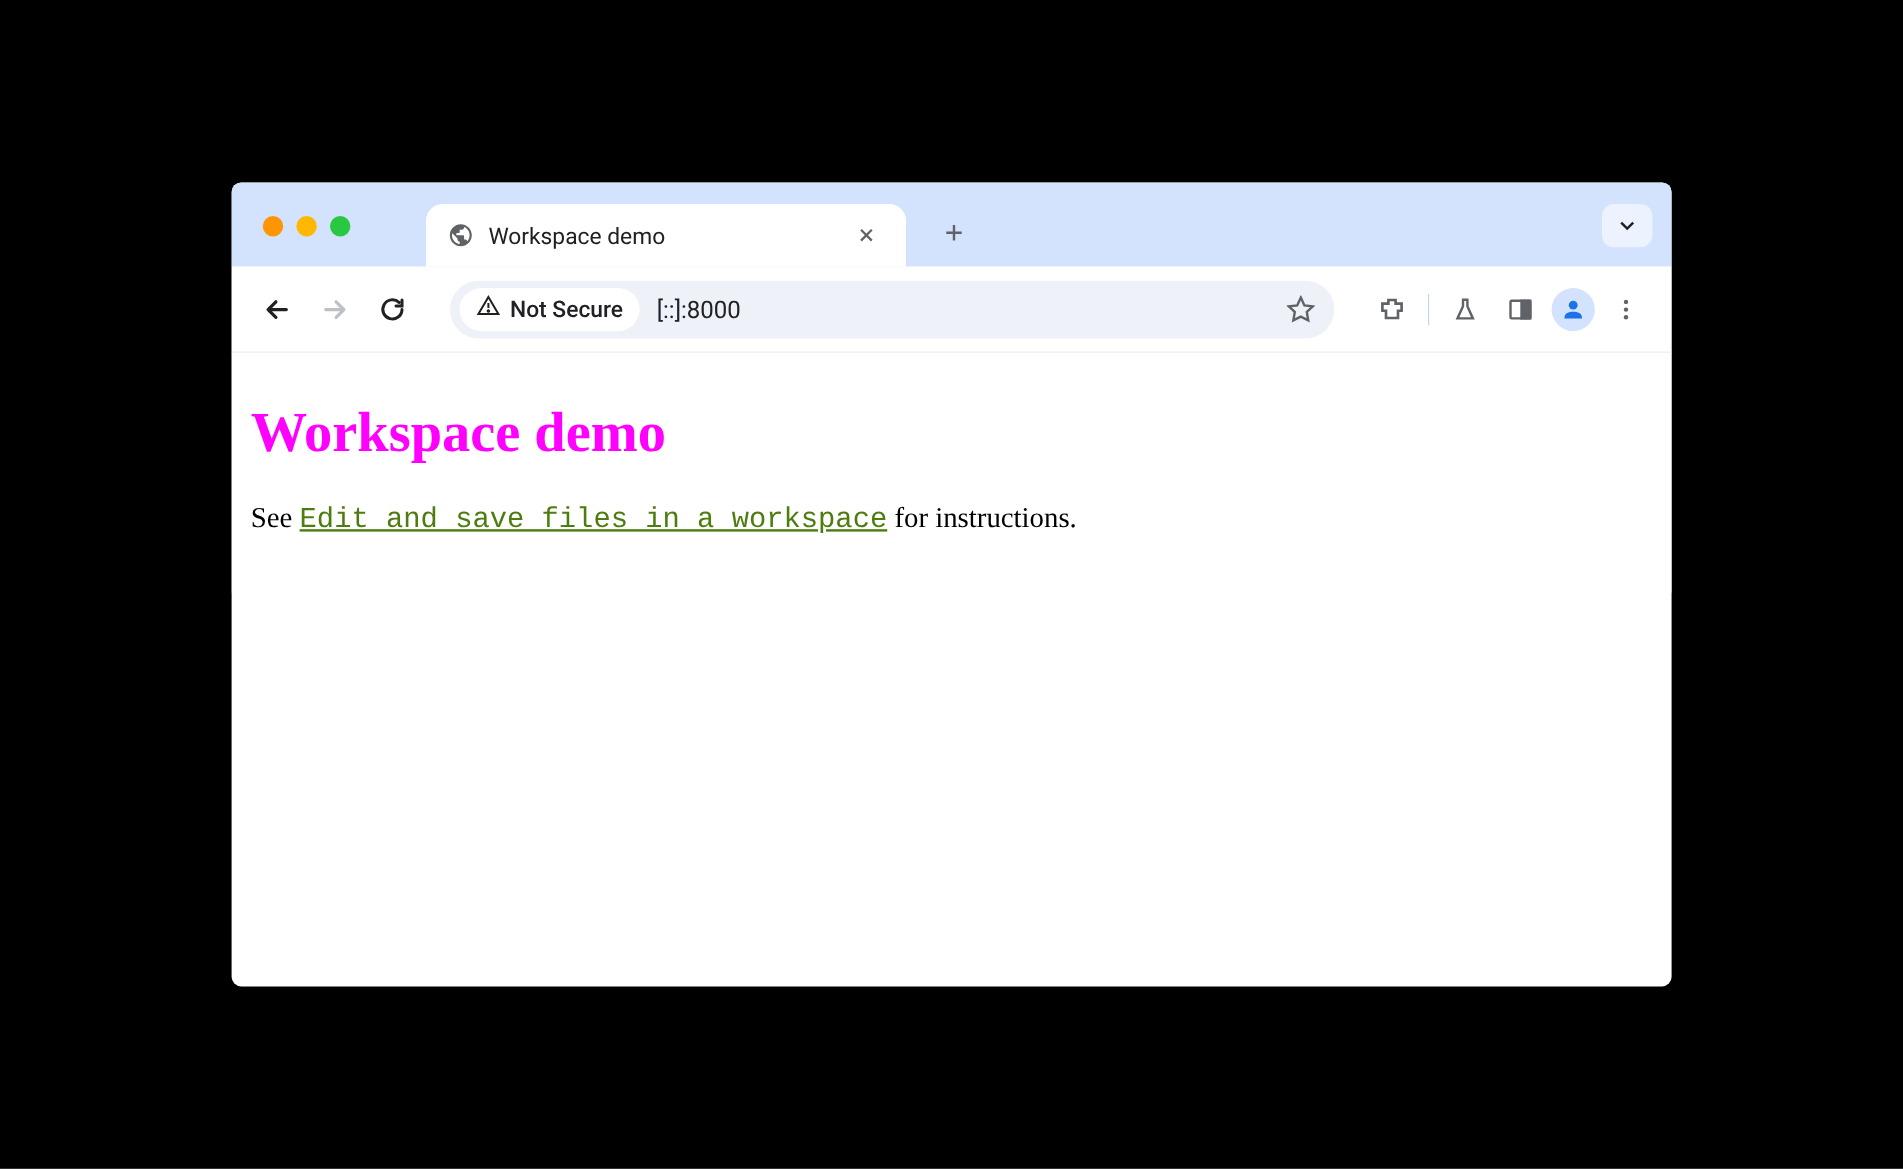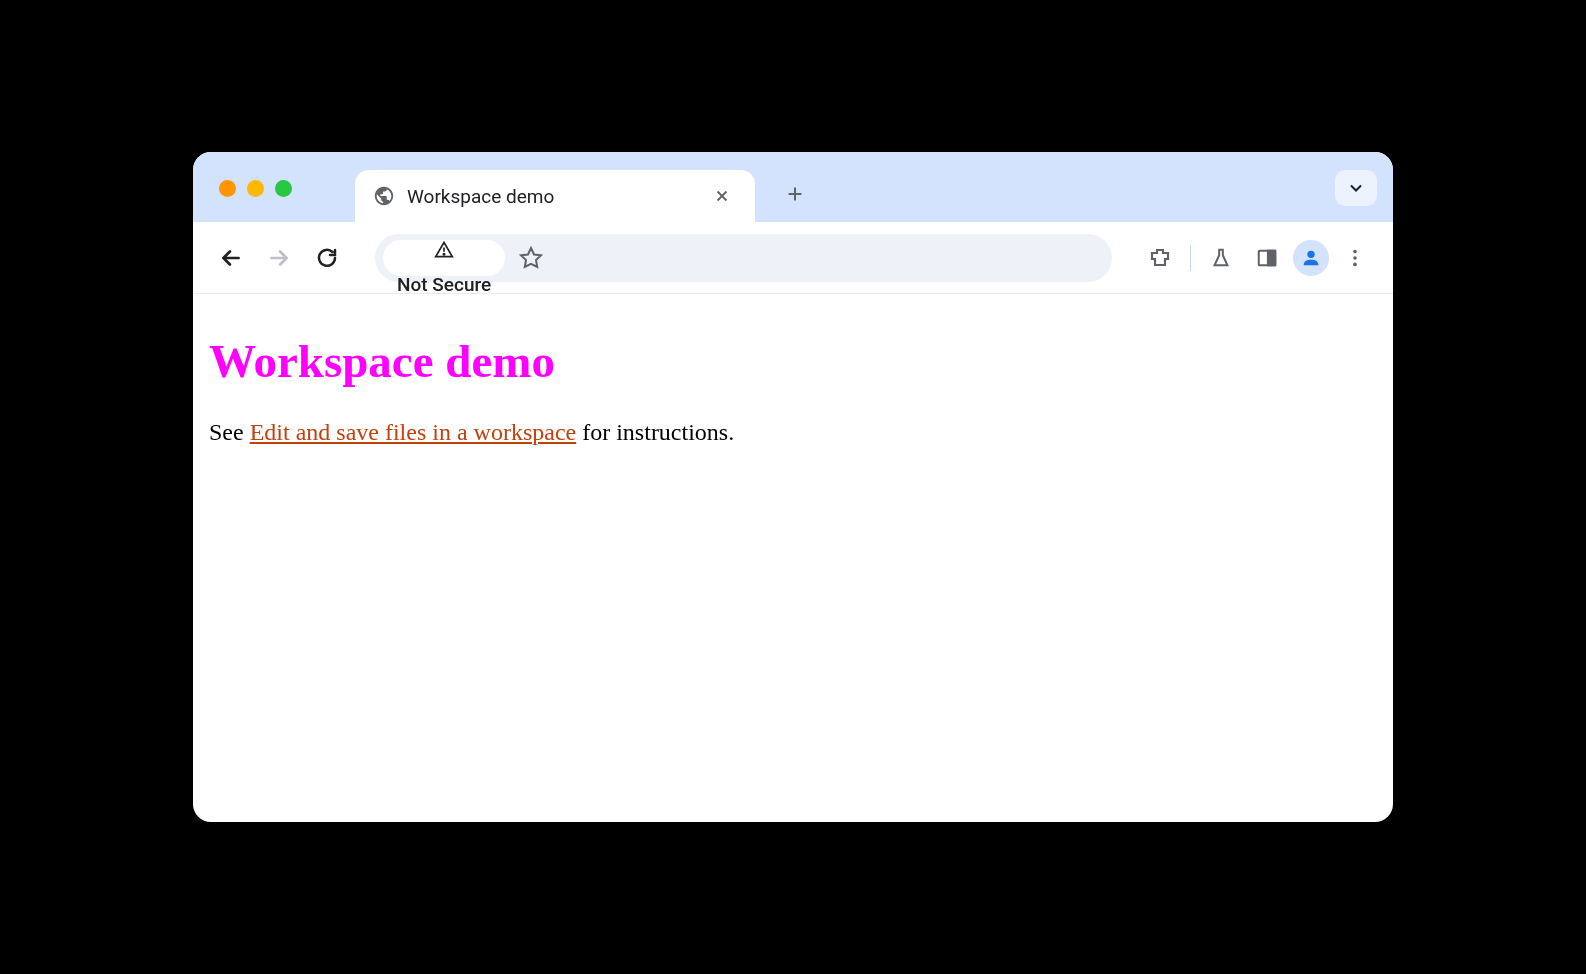--- a/index.html
+++ b/index.html
@@ -13,21 +13,21 @@
       height: 974px;
       font-family: -apple-system, BlinkMacSystemFont, "Segoe UI", Roboto, sans-serif;
       display: flex;
       align-items: center;
       justify-content: center;
     }
     .browser-window {
       width: 1200px;
       height: 670px;
       background: #fff;
-      border-radius: 18px;
+      border-radius: 8px;
       overflow: hidden;
       box-shadow: 0 20px 60px rgba(0,0,0,0.5);
       position: relative;
     }
     .tab-strip {
       background: #d3e2fd;
       height: 70px;
       display: flex;
       align-items: flex-end;
       padding: 0 12px;
@@ -143,21 +143,20 @@
       background: #fff;
       height: 36px;
       border-radius: 18px;
       display: flex;
       align-items: center;
       padding: 0 14px;
       gap: 8px;
       color: #202124;
       font-size: 19px;
       font-weight: 500;
-      flex-direction: column;
     }
     .url-text {
       font-size: 20px;
       color: #202124;
       flex: 1;
       padding-left: 8px;
     }
     .bookmark-btn {
       width: 40px;
       height: 40px;
@@ -210,23 +209,24 @@
       margin-bottom: 28px;
       margin-top: 22px;
     }
     .page-p {
       font-size: 24px;
       color: #000;
       margin-bottom: 26px;
       line-height: 1.35;
     }
     .page-link {
-      color: #c2410c;
+      color: #4d7c0f;
       text-decoration: underline;
       cursor: pointer;
+      font-family: Liberation Mono, monospace;
     }
   </style>
 </head>
 <body>
 
 <div class="browser-window">
 
   <div class="tab-strip">
     <div class="traffic-lights">
       <div class="traffic-light tl-red"></div>
@@ -282,20 +282,21 @@
       <div class="security-chip">
         <span>
           <svg viewBox="0 0 24 24" width="20" height="20" fill="none" stroke="#202124" stroke-width="2">
               <path d="M12 3 L22 20 L2 20 Z"></path>
               <line x1="12" y1="9" x2="12" y2="14"></line>
               <circle cx="12" cy="17" r="0.8" fill="#202124"></circle>
             </svg>
         </span>
         <span>Not Secure</span>
       </div>
+      <span class="url-text">[::]:8000</span>
       <div class="bookmark-btn">
         <svg viewBox="0 0 24 24" width="24" height="24" fill="none" stroke="#5f6368" stroke-width="2">
             <path d="M12 2 L15 8.5 L22 9.3 L17 14 L18.2 21 L12 17.8 L5.8 21 L7 14 L2 9.3 L9 8.5 Z"></path>
           </svg>
       </div>
     </div>
 
     <div class="toolbar-actions">
       <div class="toolbar-icon-btn">
         <svg viewBox="0 0 24 24" width="24" height="24" fill="none" stroke="#5f6368" stroke-width="2.2">

